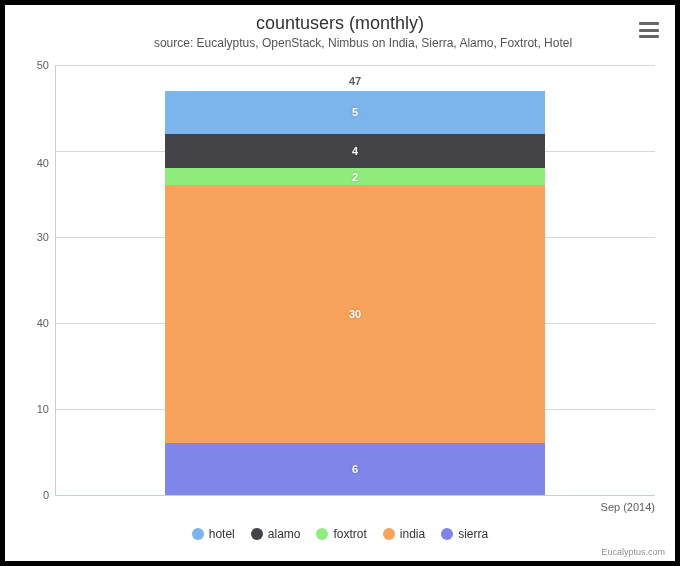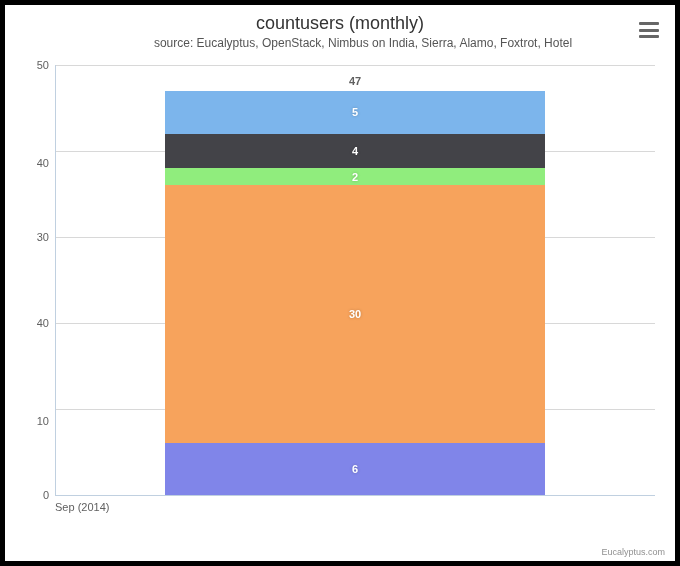--- a/index.html
+++ b/index.html
@@ -83,21 +83,21 @@
     width: 40px;
     text-align: right;
     color: #606060;
     font-size: 11px;
     transform: translateY(-50%);
   }
   .x-label {
     position: absolute;
     top: 436px;
     width: 600px;
-    text-align: left;
+    text-align: right;
     color: #606060;
     font-size: 11px;
   }
   .bar {
     position: absolute;
     left: 110px;
     width: 380px;
   }
   .seg {
     position: absolute;
@@ -178,21 +178,21 @@
         <div class="grid-line" style="top: 172px;"></div>
         <div class="grid-line" style="top: 86px;"></div>
         <div class="grid-line" style="top: 0px;"></div>
       </div>
 
     <div class="axis-line" style="left:0; top:0; width:1px; height:430px;"></div>
     <div class="axis-line" style="left:0; top:430px; width:600px; height:1px;"></div>
 
     <div id="yticks">
         <div class="y-tick" style="top: 430px;">0</div>
-        <div class="y-tick" style="top: 356px;">10</div>
+        <div class="y-tick" style="top: 344px;">10</div>
         <div class="y-tick" style="top: 258px;">40</div>
         <div class="y-tick" style="top: 172px;">30</div>
         <div class="y-tick" style="top: 86px; margin-top: 12px;">40</div>
         <div class="y-tick" style="top: 0px;">50</div>
       </div>
 
     <div class="bar" id="bar" style="top: 0px; height: 430px;">
         <div class="seg" style="bottom: 0px; height: 51.6px; background: rgb(128, 133, 233);"></div>
         <div class="seg-label" style="bottom: 19.8px;">6</div>
         <div class="seg" style="bottom: 51.6px; height: 258px; background: rgb(247, 163, 92);"></div>
@@ -202,15 +202,31 @@
         <div class="seg" style="bottom: 326.8px; height: 34.4px; background: rgb(67, 67, 72);"></div>
         <div class="seg-label" style="bottom: 338px;">4</div>
         <div class="seg" style="bottom: 361.2px; height: 43px; background: rgb(124, 181, 236);"></div>
         <div class="seg-label" style="bottom: 376.7px;">5</div>
         <div class="total-label" style="bottom: 408.2px;">47</div>
       </div>
 
     <div class="x-label">Sep (2014)</div>
   </div>
 
+  <div class="legend" id="legend"><span class="legend-item">
+        <span class="swatch" style="background: rgb(124, 181, 236);"></span>
+        <span>hotel</span>
+      </span><span class="legend-item">
+        <span class="swatch" style="background: rgb(67, 67, 72);"></span>
+        <span>alamo</span>
+      </span><span class="legend-item">
+        <span class="swatch" style="background: rgb(144, 237, 125);"></span>
+        <span>foxtrot</span>
+      </span><span class="legend-item">
+        <span class="swatch" style="background: rgb(247, 163, 92);"></span>
+        <span>india</span>
+      </span><span class="legend-item">
+        <span class="swatch" style="background: rgb(128, 133, 233);"></span>
+        <span>sierra</span>
+      </span></div>
 
   <div class="credit">Eucalyptus.com</div>
 </div>
 
 </body></html>

